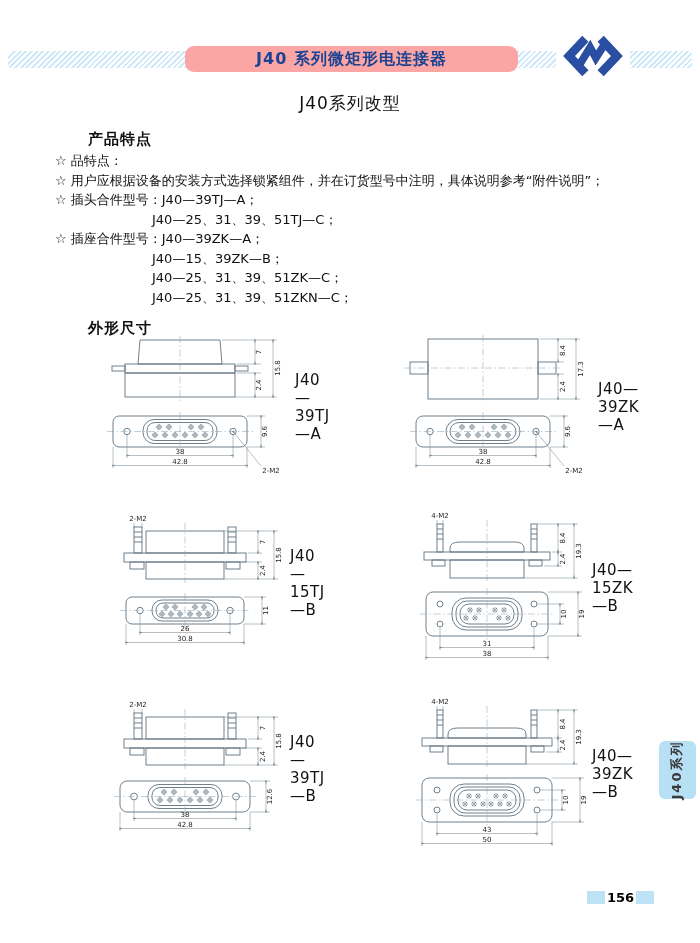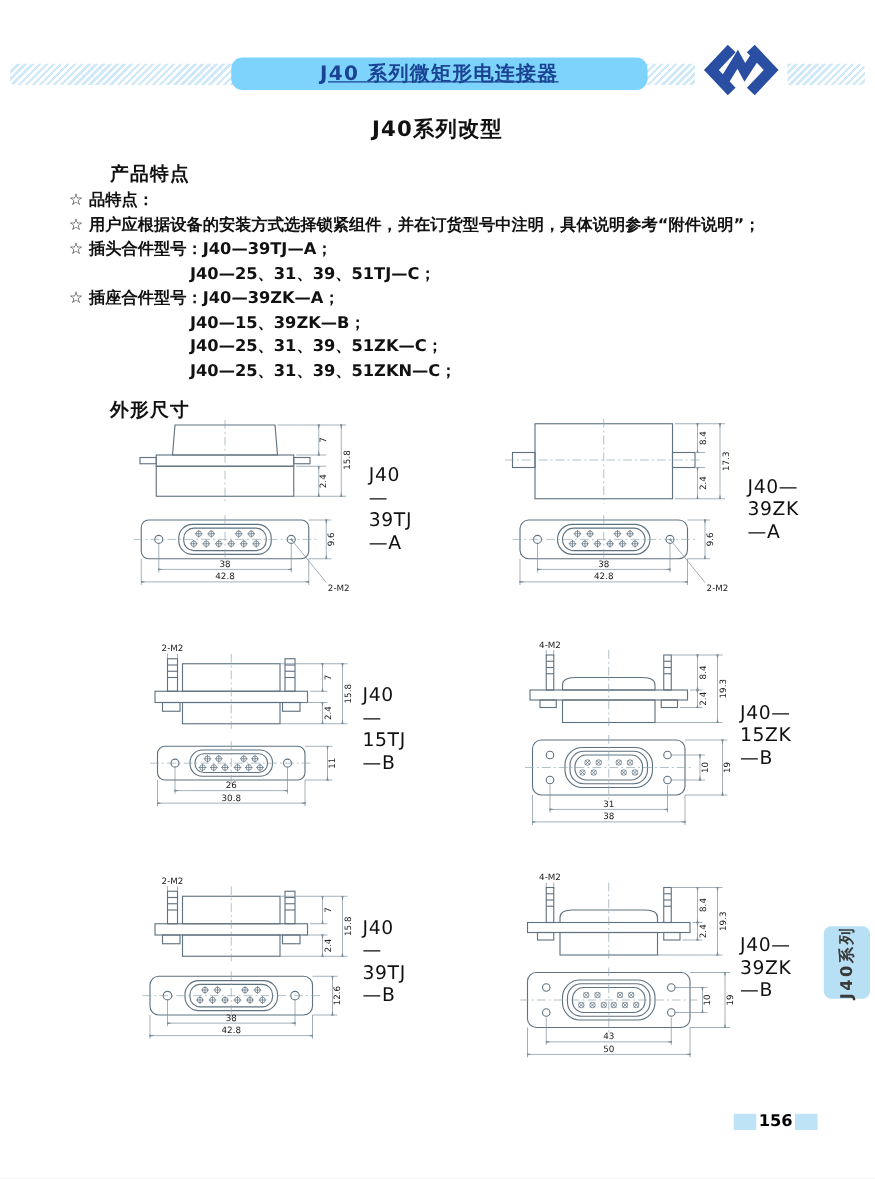--- a/index.html
+++ b/index.html
@@ -3,33 +3,33 @@
 <meta charset="utf-8">
 <style>
   html,body{margin:0;padding:0;background:#e8e8e8;}
   .page{position:relative;width:700px;height:943px;background:#fff;overflow:hidden;
         font-family:"DejaVu Sans","Liberation Sans",sans-serif;color:#111;}
 
   
   .hatch-band{position:absolute;top:51px;left:8px;width:684px;height:17px;border-radius:4px;
     background:repeating-linear-gradient(135deg,#cfe9f8 0 2px,#ffffff 2px 4px);}
   .title-pill{position:absolute;top:46px;left:185px;width:333px;height:26px;border-radius:9px;
-    background:#7dd3fc;display:flex;align-items:center;justify-content:center;
-    font-size:16px;font-weight:bold;color:#1a4393;letter-spacing:1px;z-index:2;text-decoration:underline;}
+    background:#fca5a5;display:flex;align-items:center;justify-content:center;
+    font-size:16px;font-weight:bold;color:#1a4393;letter-spacing:1px;z-index:2;}
   .logo-box{position:absolute;top:33px;left:556px;width:74px;height:46px;background:#fff;
     display:flex;align-items:center;justify-content:center;z-index:2;}
 
   
   .page-title{position:absolute;top:92px;left:0;width:700px;text-align:center;
-    font-size:17px;font-weight:bold;letter-spacing:1px;}
+    font-size:17px;font-weight:normal;letter-spacing:1px;}
   .sec-head{position:absolute;left:55px;font-size:15px;font-weight:bold;letter-spacing:1px;margin-left:33px;}
   .sec-head.h1{top:130px;}
   .sec-head.h2{top:319px;}
   .features{position:absolute;top:151px;left:55px;width:620px;font-size:13px;line-height:19.5px;}
-  .feat{white-space:nowrap;font-weight:bold;}
+  .feat{white-space:nowrap;}
   .feat.indent{padding-left:97px;}
 
   
   .cell{position:absolute;display:flex;flex-direction:row;align-items:center;}
   .caption{font-size:15px;letter-spacing:.5px;color:#111;margin-top:3px;}
   svg.draw{overflow:visible;}
   svg.draw .ln{stroke:#5f7280;fill:none;stroke-width:.9;}
   svg.draw .cl{stroke:#8fa6b0;fill:none;stroke-width:.55;stroke-dasharray:7 2.5 1.5 2.5;}
   svg.draw .ext,svg.draw .dim{stroke:#7b8c98;fill:none;stroke-width:.55;}
   svg.draw text.dt{fill:#222;stroke:none;font-size:7px;text-anchor:middle;

